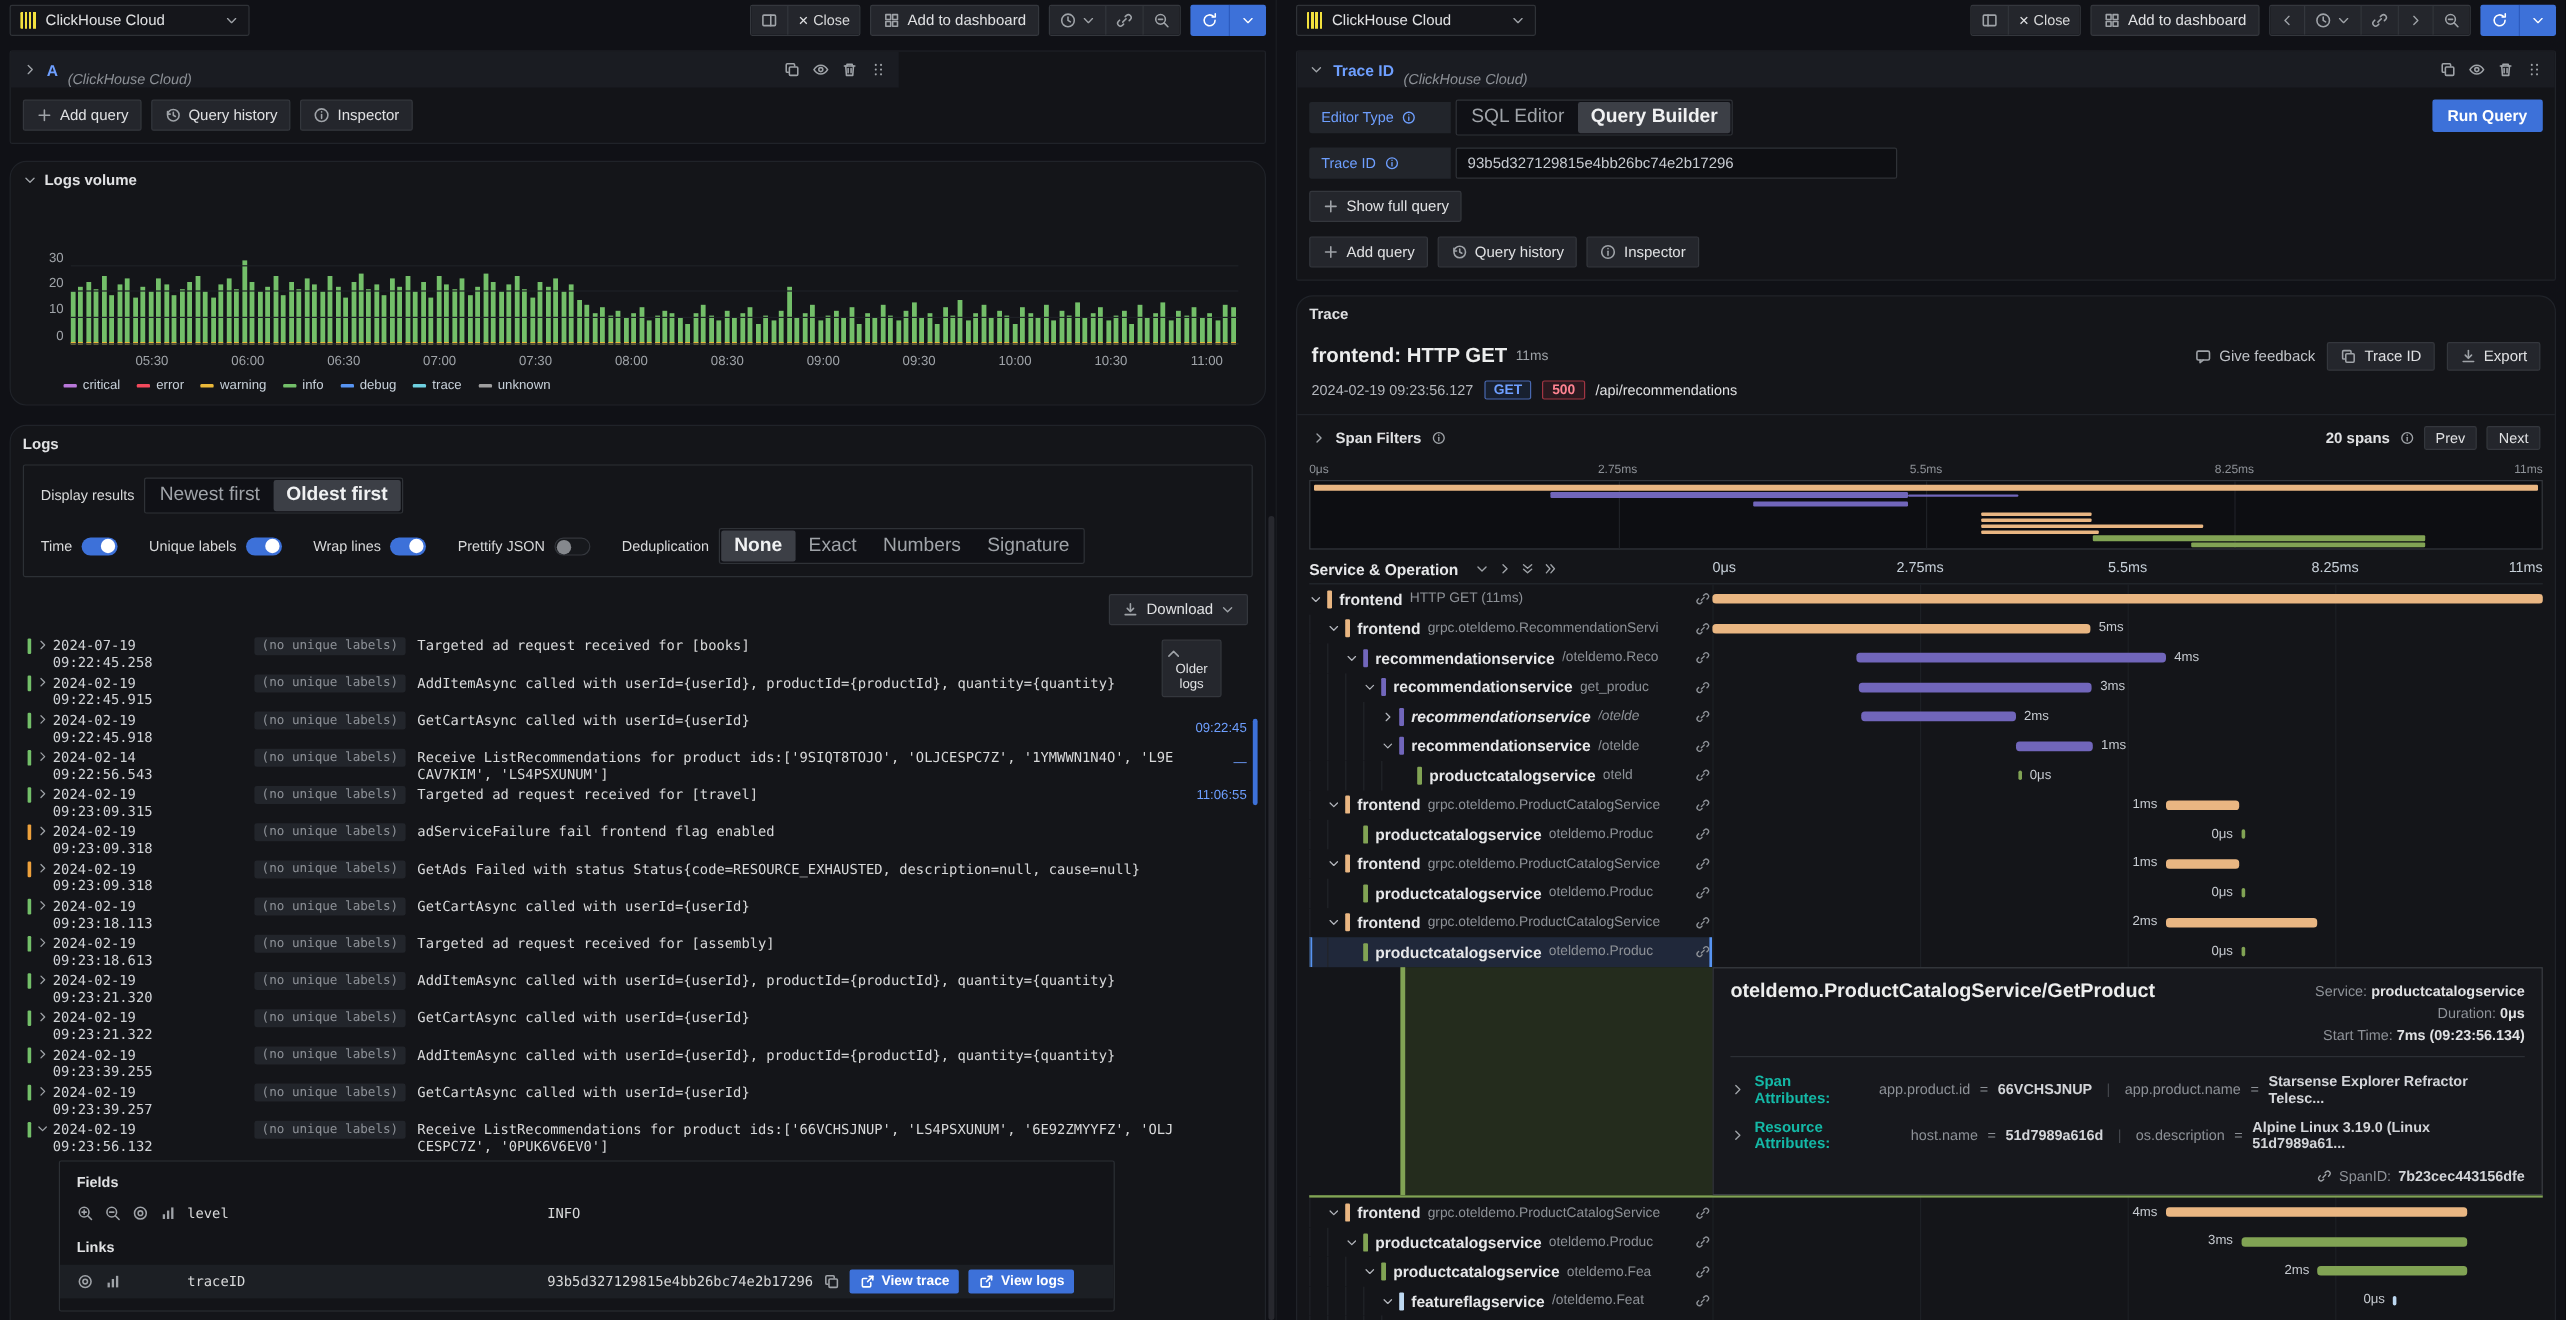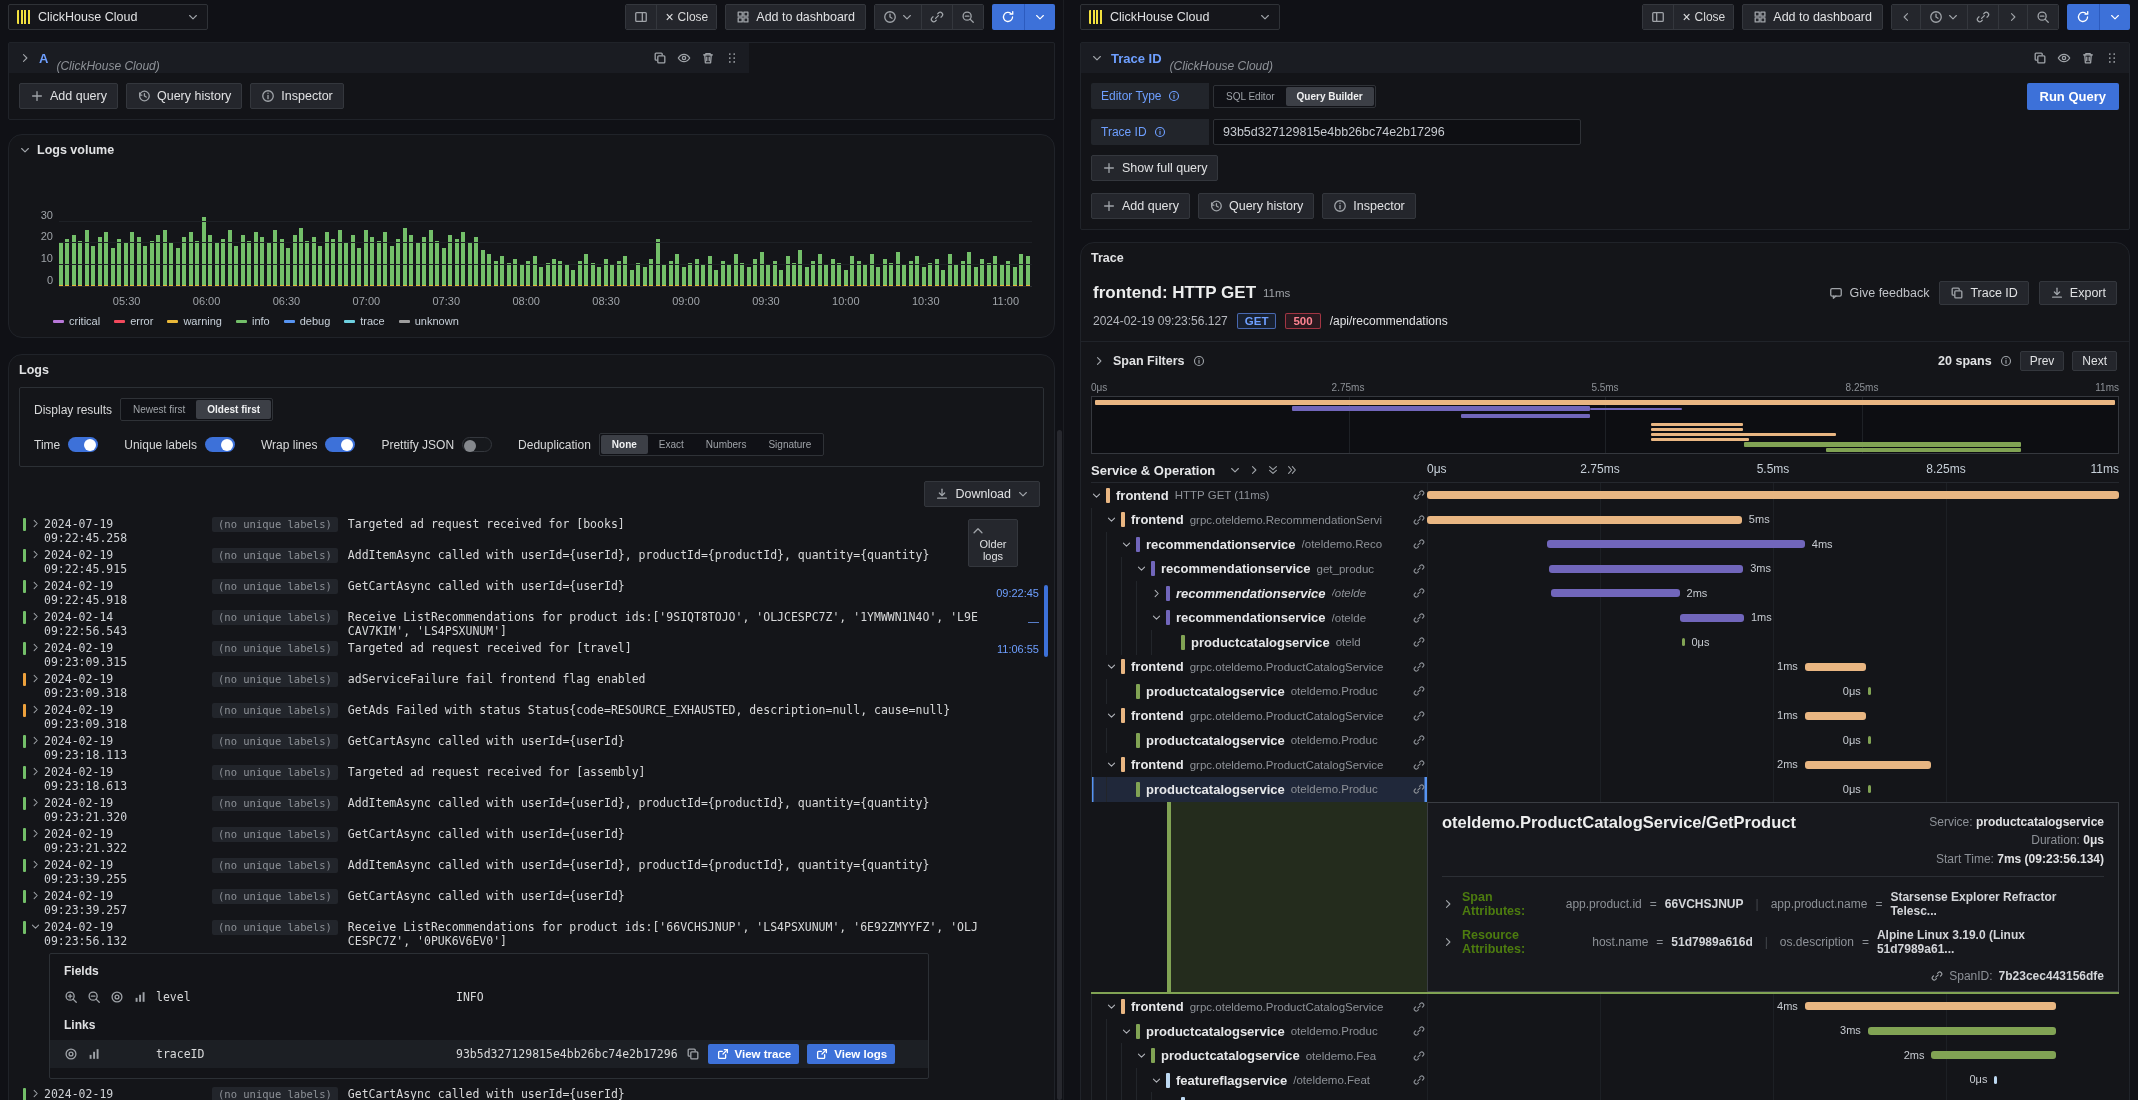--- a/index.html
+++ b/index.html
@@ -58,21 +58,21 @@
   
   .logs-opts{margin:2px 10px 10px 10px;border:1px solid #2c3035;border-radius:2px;padding:10px 14px;}
   .opt-row{display:flex;align-items:center;gap:26px;}
   .opt-row + .opt-row{margin-top:12px;}
   .opt{display:flex;align-items:center;gap:8px;color:#d8d9da;font-size:12px;}
   .toggle{width:30px;height:15px;border-radius:8px;background:#3d71d9;position:relative;cursor:pointer;}
   .toggle .knob{position:absolute;top:1.5px;right:2px;width:12px;height:12px;border-radius:50%;background:#fff;}
   .toggle.off{background:#17191d;border:1px solid #34373d;}
   .toggle.off .knob{left:1px;right:auto;background:#85888d;}
   .segmented{display:flex;background:#101116;border:1px solid #2f3237;border-radius:2px;padding:1px;}
-  .segmented .opt-seg{padding:4px 11px;color:#9fa3a8;border-radius:2px;cursor:pointer;font-size:10px;white-space:nowrap;}
+  .segmented .opt-seg{padding:4px 11px;color:#9fa3a8;border-radius:2px;cursor:pointer;font-size:16px;white-space:nowrap;}
   .segmented .opt-seg.sel{background:#3c3f46;color:#f0f1f2;font-weight:bold;}
 
   .dl-row{display:flex;justify-content:flex-end;padding:4px 14px 6px 0;}
 
   
   .log-list{position:relative;padding:2px 0 0 14px;font-family:"DejaVu Sans Mono",monospace;font-size:11.5px;}
   .log-row{display:flex;align-items:flex-start;padding:1.5px 0;cursor:pointer;}
   .log-row .lvl{flex:none;width:3px;height:13px;margin-top:1px;border-radius:1px;}
   .log-row .chev{flex:none;width:18px;color:#9fa3a8;padding-top:1px;padding-left:4px;}
   .log-row .ts{flex:none;width:158px;color:#cfd2d6;}
@@ -164,21 +164,21 @@
   .detail-left{flex:none;width:336px;position:relative;}
   .detail-left .green{position:absolute;left:76px;right:0;top:0;bottom:0;background:#242c1d;border-left:4px solid #81a354;}
   .detail-card{flex:1;background:#17181d;border:1px solid #3a3d43;margin:0;padding:10px 14px 8px 14px;}
   .detail-top{display:flex;}
   .detail-top h2{margin:0;font-size:16.5px;color:#eceded;font-weight:bold;}
   .detail-meta{margin-left:auto;text-align:right;font-size:12px;line-height:1.55;}
   .detail-meta .k{color:#8d9197;}
   .detail-meta .v{color:#e0e1e3;font-weight:bold;}
   .detail-hr{border:none;border-top:1px solid #2c2f35;margin:8px 0;}
   .attr-row{display:flex;align-items:center;gap:8px;padding:5px 0;font-size:12px;}
-  .attr-row .lbl{font-weight:bold;color:#4d7c0f;font-size:12.5px;}
+  .attr-row .lbl{font-weight:bold;color:#14b8a6;font-size:12.5px;}
   .attr-row .k{color:#8d9197;}
   .attr-row .v{color:#d3d5d9;font-weight:bold;}
   .attr-row .sep{color:#44474d;margin:0 4px;}
   .spanid-row{display:flex;justify-content:flex-end;align-items:center;gap:6px;padding-top:8px;font-size:12px;}
   .spanid-row .k{color:#8d9197;}
   .spanid-row .v{color:#d3d5d9;font-weight:bold;}
 </style>
 </head>
 <body>
 

